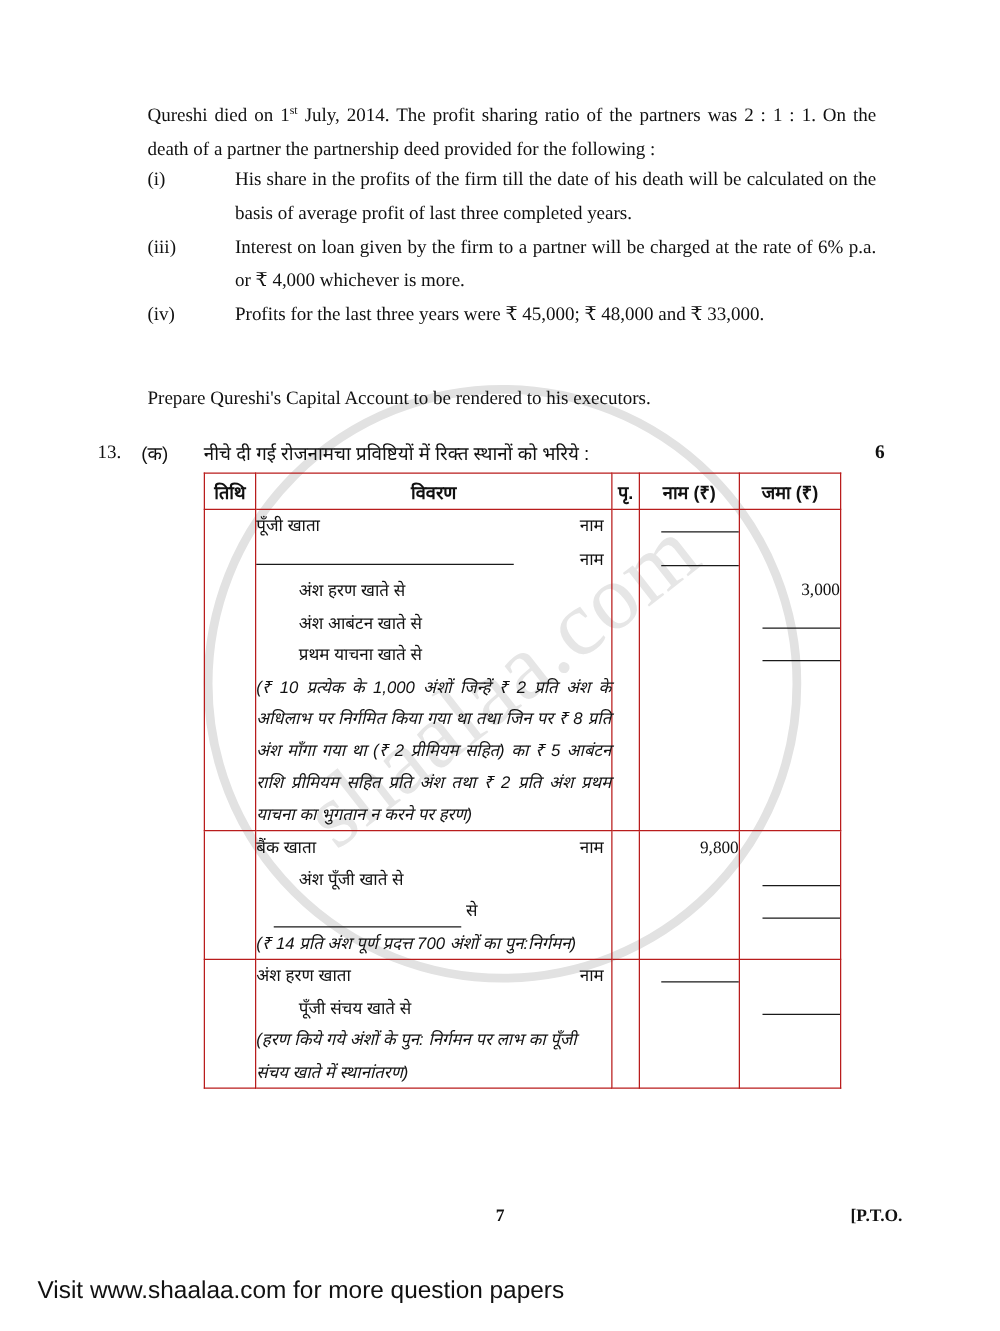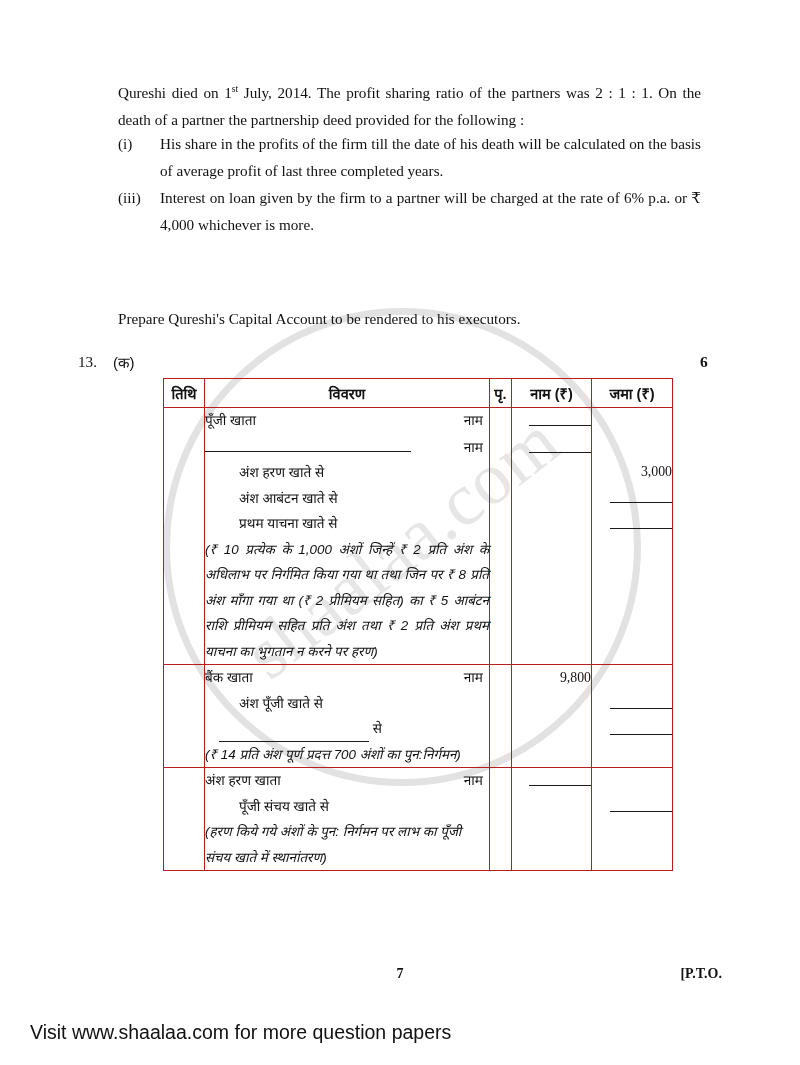--- a/index.html
+++ b/index.html
@@ -100,20 +100,21 @@
   }
   .roman-marker {
     width: 42px;
     flex: 0 0 42px;
     text-align: left;
   }
   .roman-body {
     flex: 1;
     text-align: justify;
     text-justify: inter-word;
+    margin-left: 28px;
   }
   .roman-body.nojustify { text-align: left; }
 
   .prepare-line {
     position: absolute;
     left: 118px;
     top: 305px;
     width: 583px;
     font-size: 15.2px;
     line-height: 27px;
@@ -300,26 +301,31 @@
 
     <div class="roman-list">
       <div class="roman-item">
         <span class="roman-marker">(i)</span>
         <span class="roman-body">His share in the profits of the firm till the date of his death will be calculated on the basis of average profit of last three completed years.</span>
       </div>
       <div class="roman-item">
         <span class="roman-marker">(iii)</span>
         <span class="roman-body">Interest on loan given by the firm to a partner will be charged at the rate of 6% p.a. or ₹ 4,000 whichever is more.</span>
       </div>
+      <div class="roman-item">
+        <span class="roman-marker">(iv)</span>
+        <span class="roman-body nojustify">Profits for the last three years were ₹ 45,000; ₹ 48,000 and ₹ 33,000.</span>
+      </div>
     </div>
 
     <div class="prepare-line">Prepare Qureshi's Capital Account to be rendered to his executors.</div>
 
     <div class="q-number">13.</div>
     <div class="q-part">(क)</div>
+    <div class="q-text">नीचे दी गई रोजनामचा प्रविष्टियों में रिक्त स्थानों को भरिये :</div>
     <div class="q-marks">6</div>
 
     <table id="journal">
       <colgroup>
         <col class="col-date">
         <col class="col-part">
         <col class="col-lf">
         <col class="col-debit">
         <col class="col-credit">
       </colgroup>

